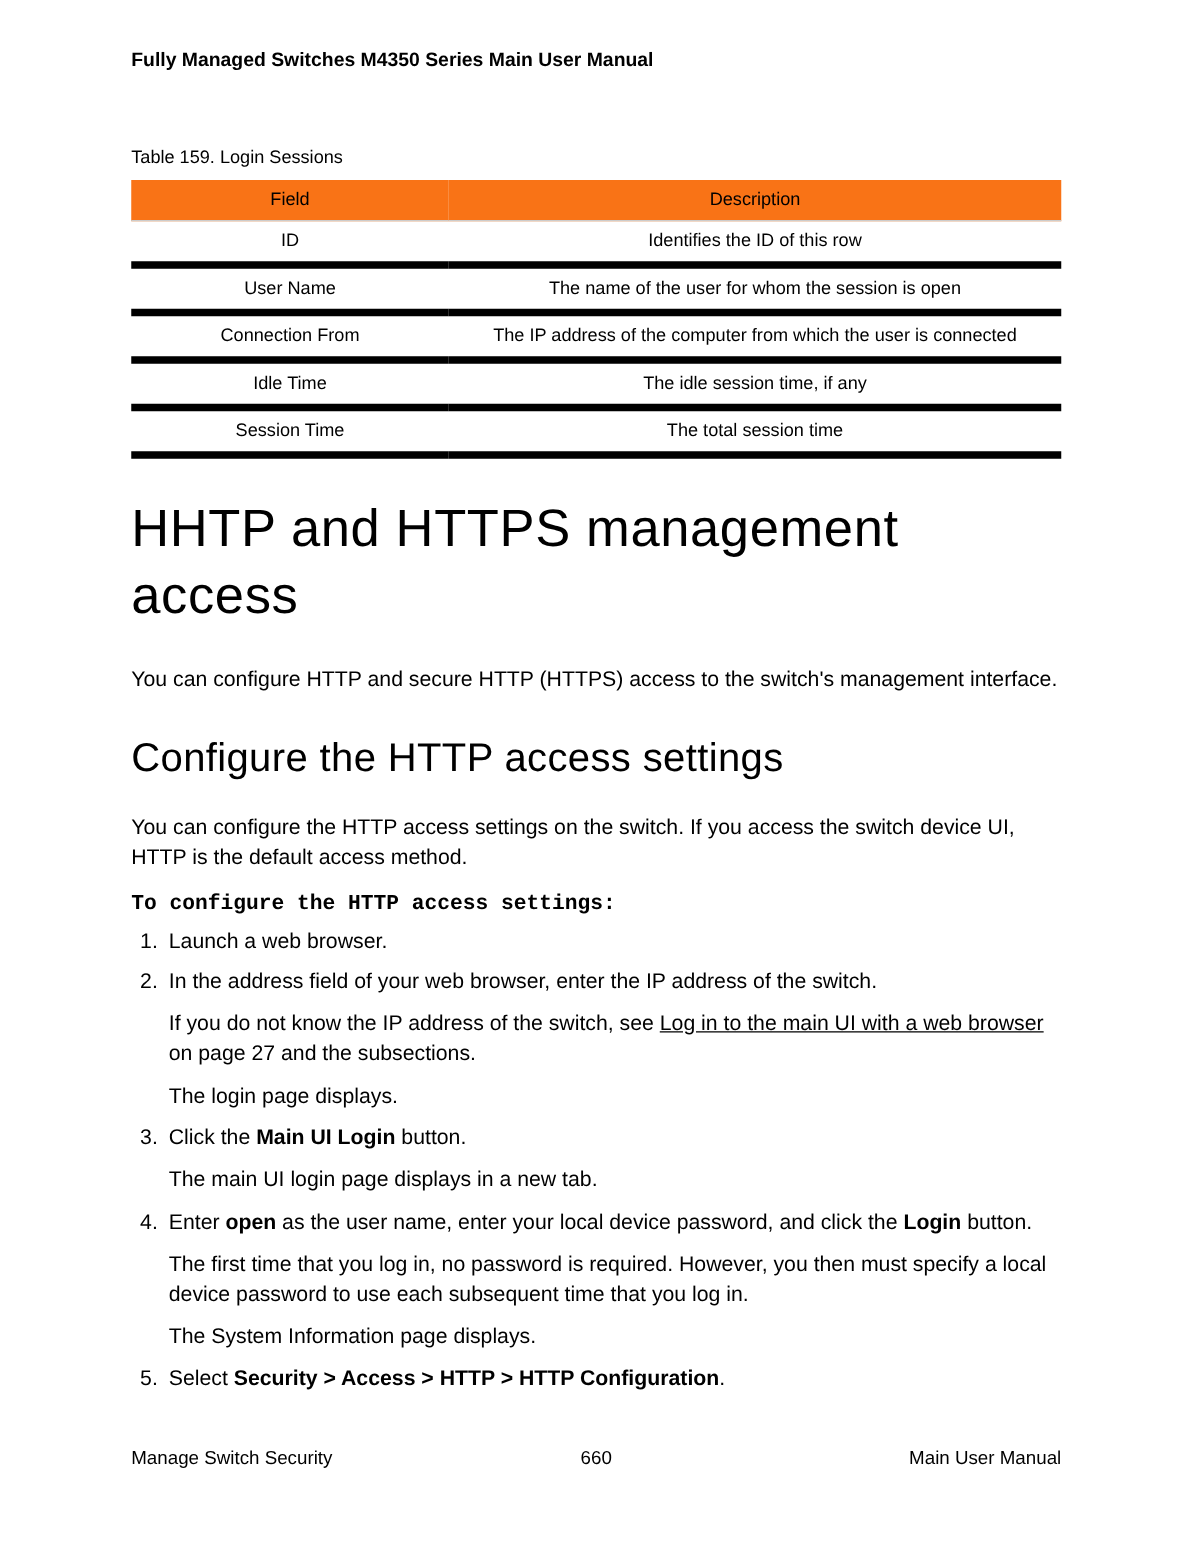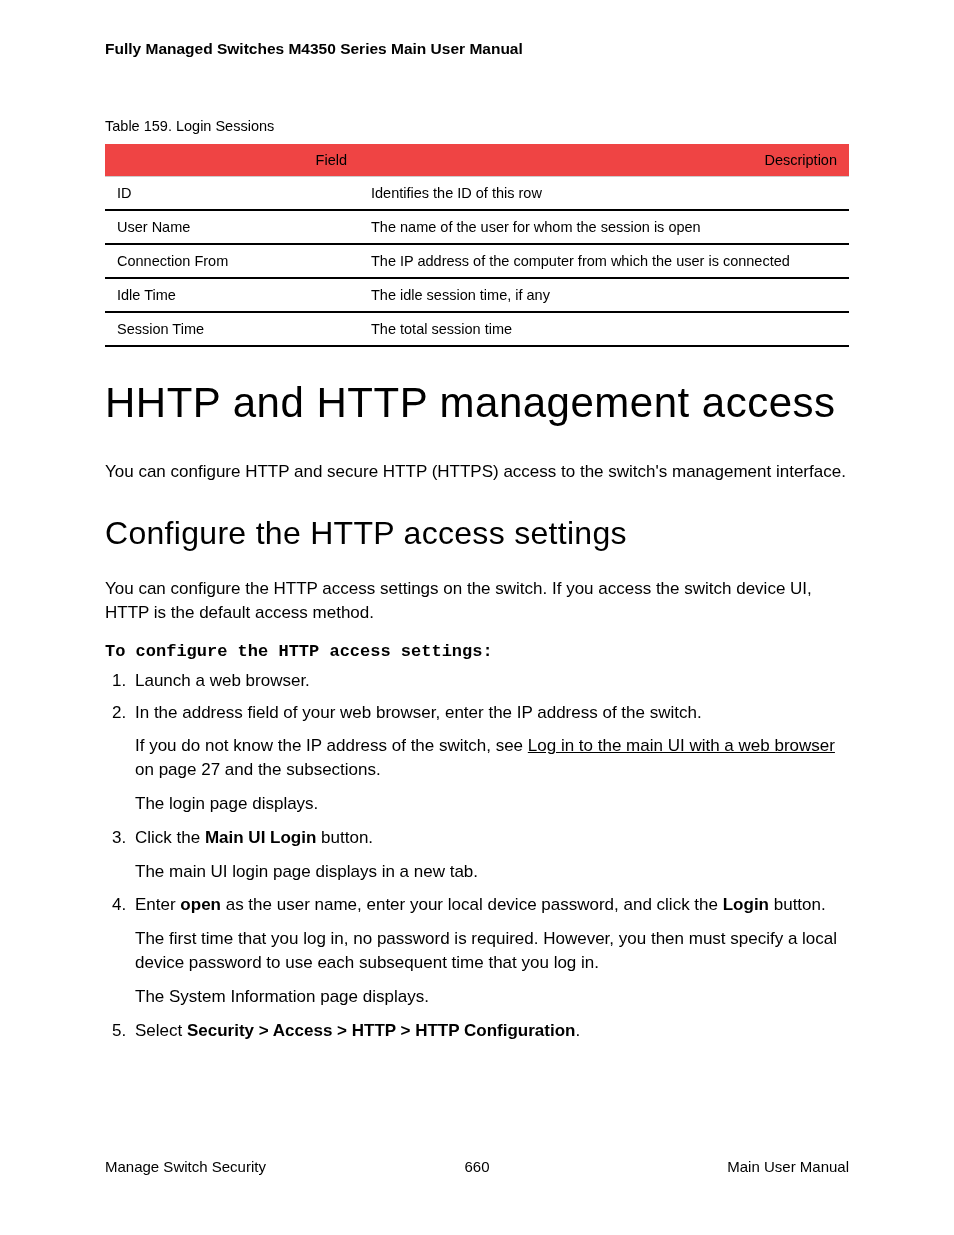--- a/index.html
+++ b/index.html
@@ -25,29 +25,30 @@
   .table-caption {
     font-size: 14.5px;
     margin-bottom: 10px;
   }
   table {
     width: 100%;
     border-collapse: collapse;
     font-size: 14.5px;
   }
   th {
-    background: #ef4444;
-    text-align: right;
+    background: #f97316;
+    text-align: center;
     font-weight: normal;
     padding: 8px 12px;
     border-bottom: 1px solid #ccc;
   }
   td {
     padding: 8px 12px;
-    border-bottom: 2px solid #000000;
+    border-bottom: 6px solid #000000;
+    text-align: center;
   }
   td.field {
     width: 230px;
   }
   h1 {
     font-weight: 300;
     font-size: 42px;
     margin-top: 30px;
     margin-bottom: 30px;
     line-height: 1.25;
@@ -143,21 +144,21 @@
           <td class="field">Idle Time</td>
           <td>The idle session time, if any</td>
         </tr>
       <tr>
           <td class="field">Session Time</td>
           <td>The total session time</td>
         </tr>
     </tbody>
   </table>
 
-  <h1>HHTP and HTTP management access</h1>
+  <h1>HHTP and HTTPS management access</h1>
   <p class="intro-p">You can configure HTTP and secure HTTP (HTTPS) access to the switch's management interface.</p>
 
   <h2>Configure the HTTP access settings</h2>
   <p class="sub-p">You can configure the HTTP access settings on the switch. If you access the switch device UI, HTTP is the default access method.</p>
   <p class="bold-p">To configure the HTTP access settings:</p>
 
   <ol>
     <li>Launch a web browser.</li>
     <li>
       <span>In the address field of your web browser, enter the IP address of the switch.</span>

